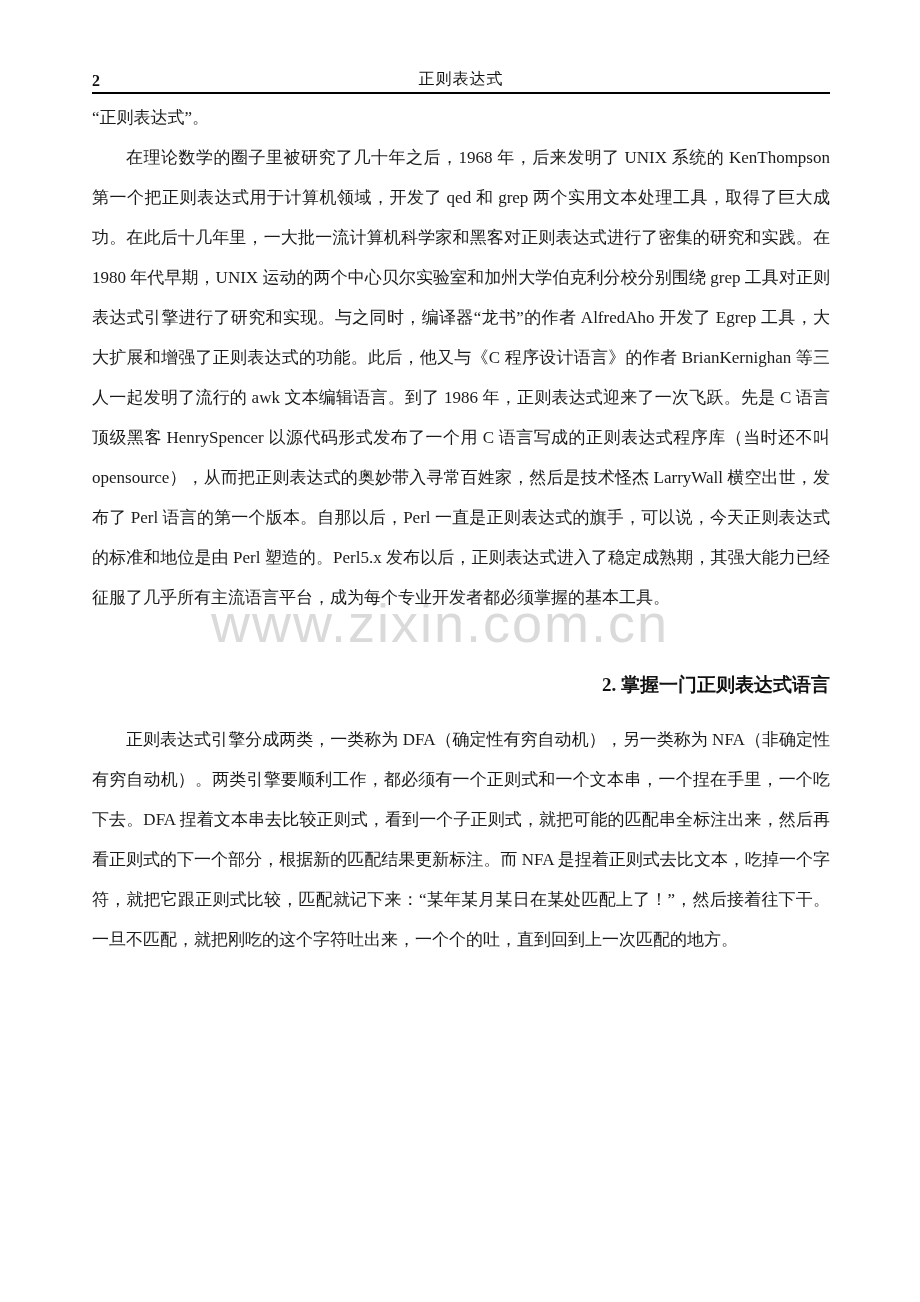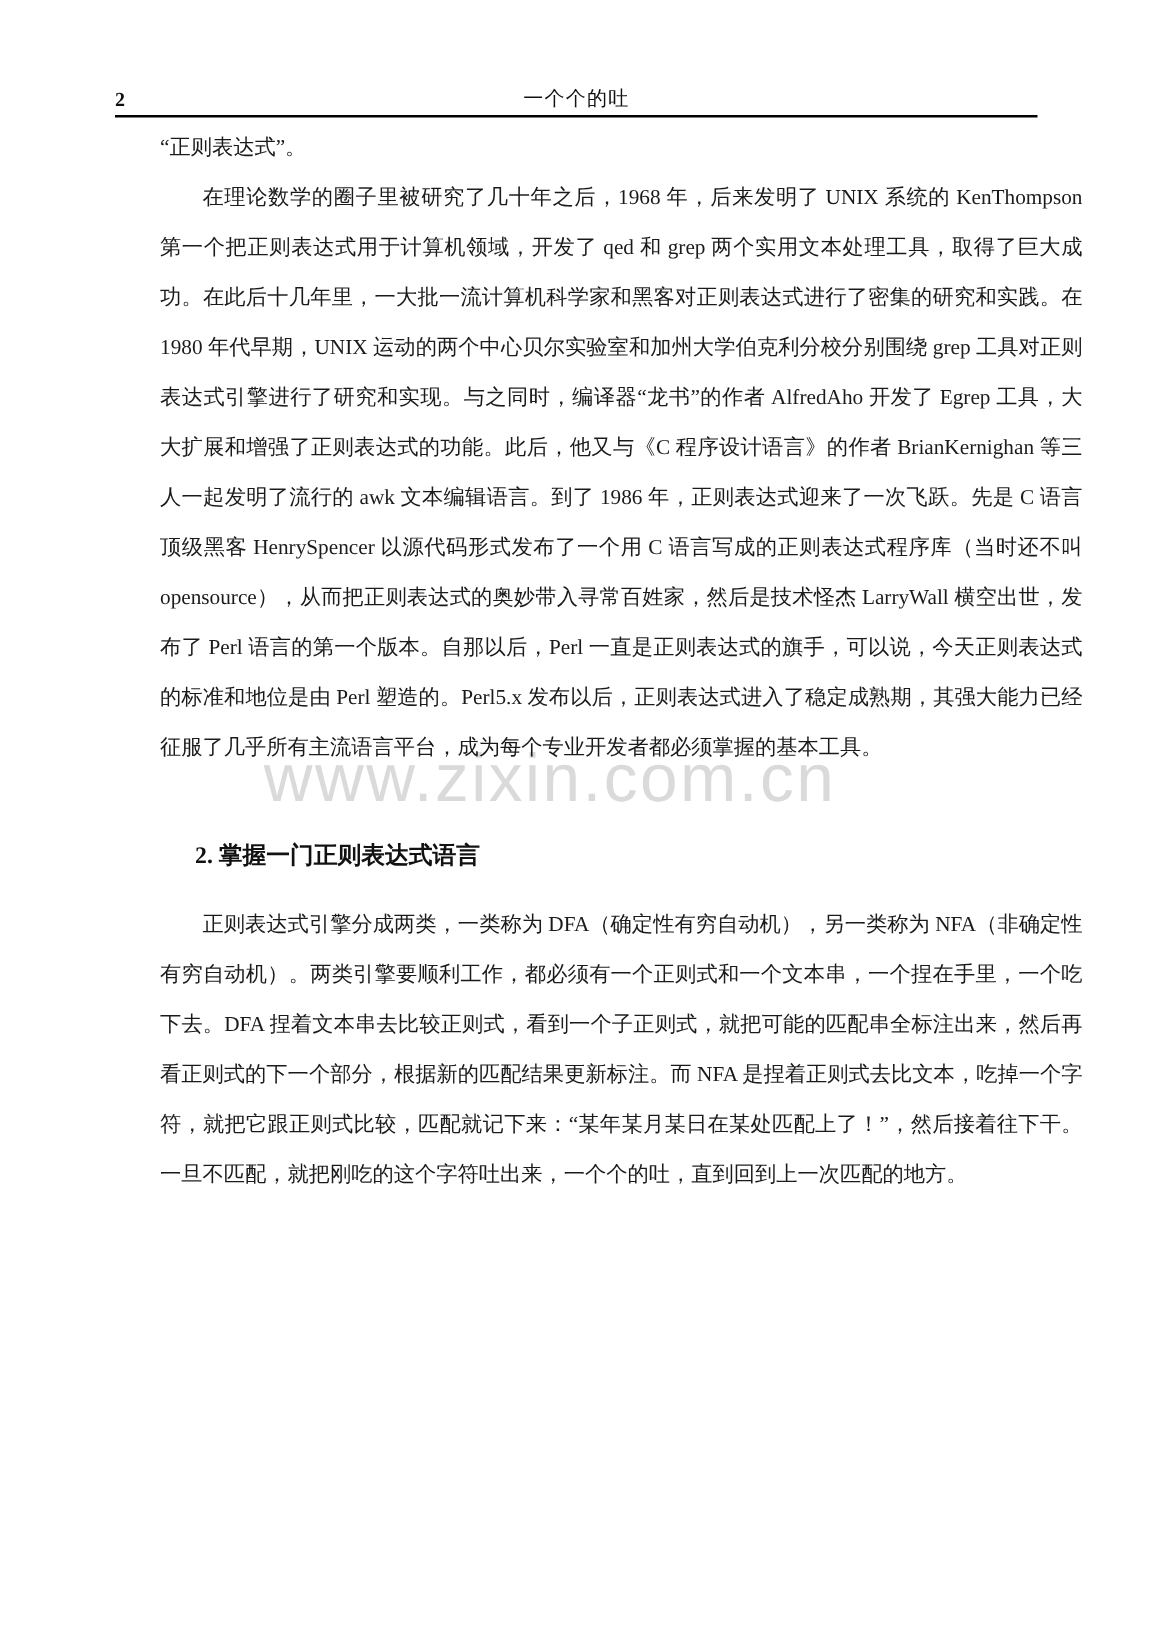--- a/index.html
+++ b/index.html
@@ -72,35 +72,35 @@
   }
   .content p.no-indent { text-indent: 0; }
   .heading {
     font-weight: bold;
     font-size: 19px;
     line-height: 30px;
     padding-left: 28px;
     text-align: left;
     color: #111111;
   }
-  .heading.h-sec2 { margin: 52px 0 20px 0; }
+  .heading.h-sec2 { margin: 52px 0 20px 0; text-align: right; }
   .heading.h-sec3 { margin: 34px 0 16px 0; }
 </style>
 </head>
 <body>
 
 <div class="page">
 
   <div class="header">
     <span class="page-num">2</span>
-    <span class="header-title">一个个的吐</span>
+    <span class="header-title">正则表达式</span>
   </div>
 
   <div class="watermark" style="color: rgb(218, 218, 218);">www.zixin.com.cn</div>
 
-  <div class="content" style="color: rgb(26, 26, 26); margin-left: 36px;">
+  <div class="content" style="color: rgb(26, 26, 26);">
     <p class="no-indent">“正则表达式”。</p>
     <p>在理论数学的圈子里被研究了几十年之后，1968 年，后来发明了 UNIX 系统的 KenThompson 第一个把正则表达式用于计算机领域，开发了 qed 和 grep 两个实用文本处理工具，取得了巨大成功。在此后十几年里，一大批一流计算机科学家和黑客对正则表达式进行了密集的研究和实践。在 1980 年代早期，UNIX 运动的两个中心贝尔实验室和加州大学伯克利分校分别围绕 grep 工具对正则表达式引擎进行了研究和实现。与之同时，编译器“龙书”的作者 AlfredAho 开发了 Egrep 工具，大大扩展和增强了正则表达式的功能。此后，他又与《C 程序设计语言》的作者 BrianKernighan 等三人一起发明了流行的 awk 文本编辑语言。到了 1986 年，正则表达式迎来了一次飞跃。先是 C 语言顶级黑客 HenrySpencer 以源代码形式发布了一个用 C 语言写成的正则表达式程序库（当时还不叫 opensource），从而把正则表达式的奥妙带入寻常百姓家，然后是技术怪杰 LarryWall 横空出世，发布了 Perl 语言的第一个版本。自那以后，Perl 一直是正则表达式的旗手，可以说，今天正则表达式的标准和地位是由 Perl 塑造的。Perl5.x 发布以后，正则表达式进入了稳定成熟期，其强大能力已经征服了几乎所有主流语言平台，成为每个专业开发者都必须掌握的基本工具。</p>
     <div class="heading h-sec2">2. 掌握一门正则表达式语言</div>
     <p>正则表达式引擎分成两类，一类称为 DFA（确定性有穷自动机），另一类称为 NFA（非确定性有穷自动机）。两类引擎要顺利工作，都必须有一个正则式和一个文本串，一个捏在手里，一个吃下去。DFA 捏着文本串去比较正则式，看到一个子正则式，就把可能的匹配串全标注出来，然后再看正则式的下一个部分，根据新的匹配结果更新标注。而 NFA 是捏着正则式去比文本，吃掉一个字符，就把它跟正则式比较，匹配就记下来：“某年某月某日在某处匹配上了！”，然后接着往下干。一旦不匹配，就把刚吃的这个字符吐出来，一个个的吐，直到回到上一次匹配的地方。</p>
   </div>
 
 </div>
 
 </body></html>

